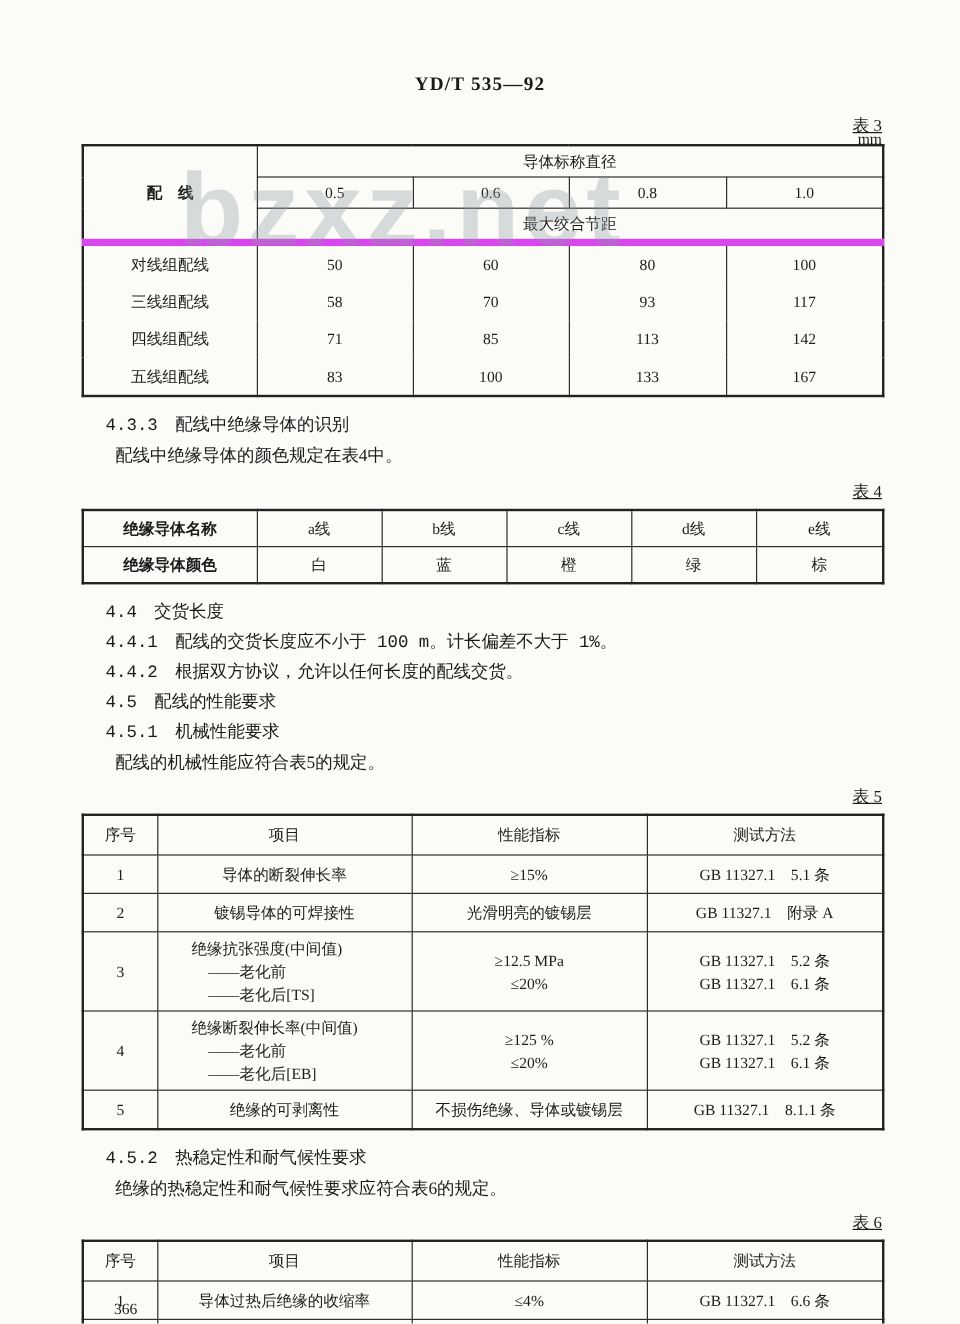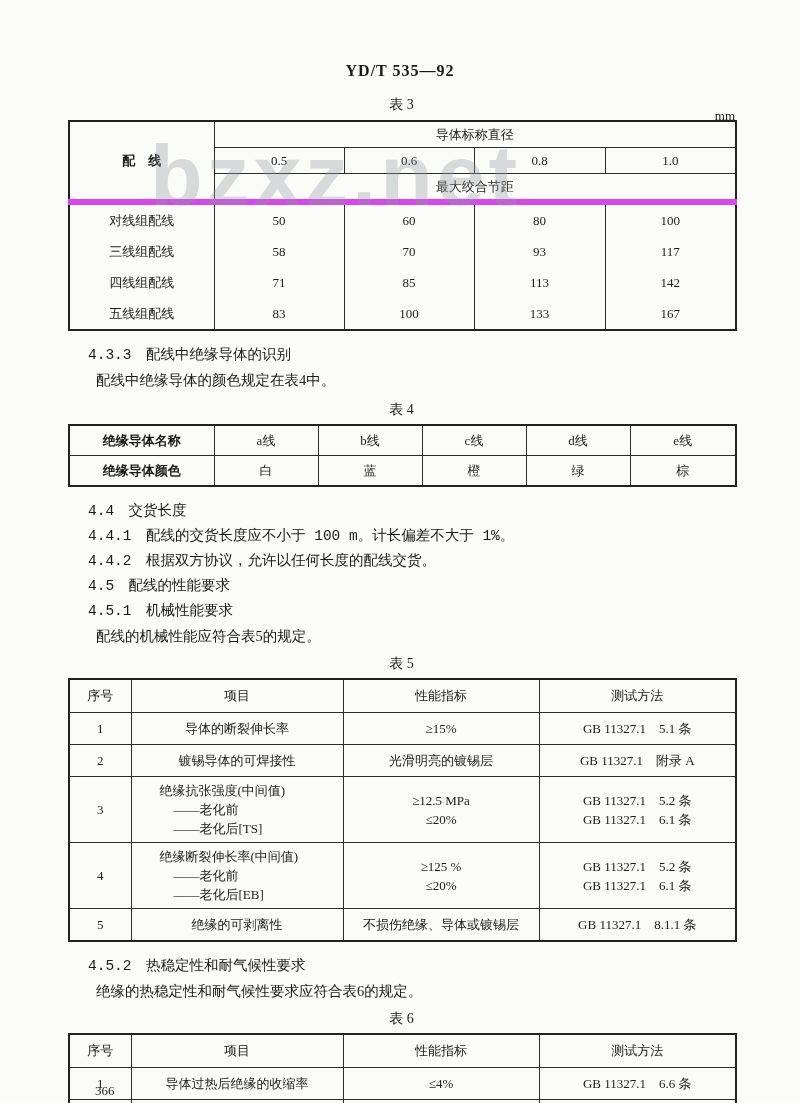--- a/index.html
+++ b/index.html
@@ -2,21 +2,21 @@
 <html><head>
 <meta charset="utf-8">
 <style>
   html,body{margin:0;padding:0;}
   body{width:800px;height:1103px;background:#fbfbf8;overflow:hidden;}
   .page{position:relative;width:800px;height:1103px;
         font-family:"Liberation Serif","DejaVu Serif",serif;color:#1a1a1a;}
   .doc-header{padding-top:62px;text-align:center;font-size:16px;font-weight:bold;letter-spacing:1px;}
   .content{padding:0 65px 0 68px;}
 
-  .caption-row{position:relative;text-align:center;font-size:14px;margin:16px 0 6px;}
+  .caption-row{position:relative;text-align:right;font-size:14px;margin:16px 0 6px;text-decoration:underline;}
   .caption-row .unit{position:absolute;right:0;top:12px;font-size:13px;}
 
   table.tbl{width:100%;border-collapse:collapse;table-layout:fixed;font-size:13px;color:#1c1c1c;}
   .tbl td{border:1px solid #2d2d2d;text-align:center;padding:2px 4px;vertical-align:middle;}
   table.tbl{border:2px solid #222;}
 
   
   .t3 tr.hrow td{height:21px;}
   .t3 tr.drow td{height:27px;border-top:0;border-bottom:0;text-align:center;}
   .t3 td.sepb{border-bottom:6px solid #d946ef;}

